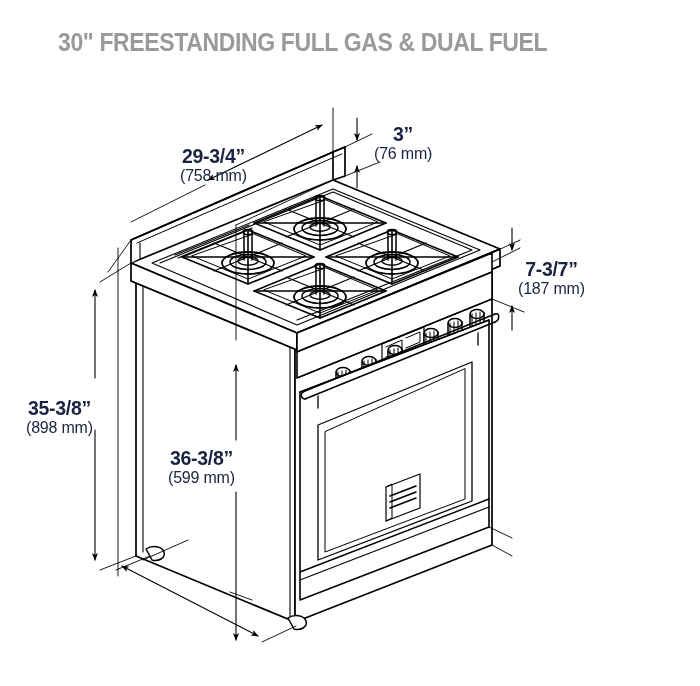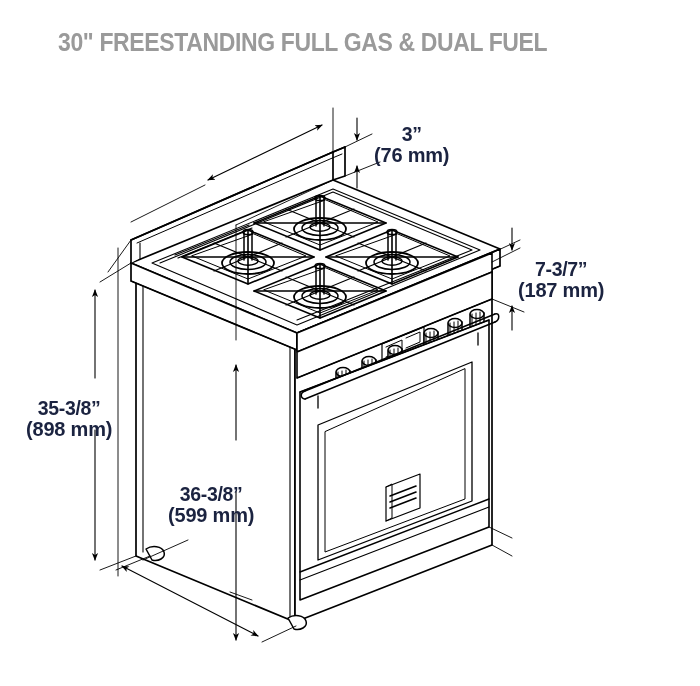--- a/index.html
+++ b/index.html
@@ -49,22 +49,22 @@
     text-align: center;
     line-height: 1.08;
   }
   .dim-in {
     font-size: 19.5px;
     font-weight: bold;
     letter-spacing: -0.3px;
     display: block;
   }
   .dim-mm {
-    font-size: 20px;
-    font-weight: bold;
+    font-size: 16px;
+    font-weight: normal;
     letter-spacing: -0.2px;
     display: block;
   }
 </style>
 </head>
 <body>
 
 <div id="stage">
 
   <div id="page-title">30" FREESTANDING FULL GAS &amp; DUAL FUEL</div>
@@ -327,35 +327,39 @@
 
       <g stroke-width="0.9" stroke="#000">
         <path d="M492,262 L520,248"></path>
         <path d="M492,545 L512,556"></path>
         <path d="M489,527 L512,538"></path>
       </g>
 
     </g>
   </svg>
 
+  <div class="dim-label" style="left:180px; top:146px;">
+    <span class="dim-in">29-3/4”</span>
+    <span class="dim-mm">(758 mm)</span>
+  </div>
 
   <div class="dim-label" style="left:374px; top:124px;">
     <span class="dim-in">3”</span>
     <span class="dim-mm">(76 mm)</span>
   </div>
 
   <div class="dim-label" style="left:518px; top:259px;">
     <span class="dim-in">7-3/7”</span>
     <span class="dim-mm">(187 mm)</span>
   </div>
 
   <div class="dim-label" style="left:26px; top:398px;">
     <span class="dim-in">35-3/8”</span>
     <span class="dim-mm">(898 mm)</span>
   </div>
 
-  <div class="dim-label" style="left:168px; top:484px;">
+  <div class="dim-label" style="left:168px; top:448px;">
     <span class="dim-in">36-3/8”</span>
     <span class="dim-mm">(599 mm)</span>
   </div>
 
 
 </div>
 
 </body></html>

